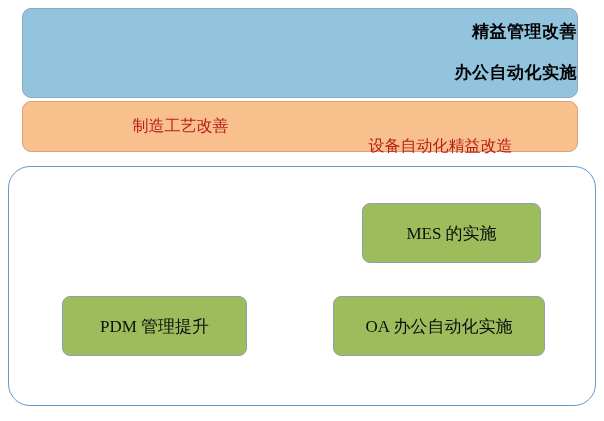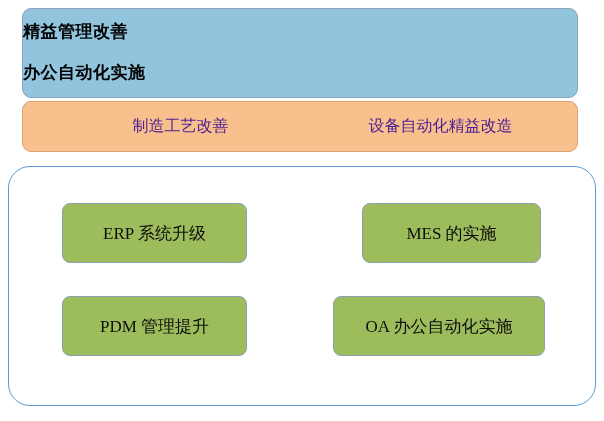--- a/index.html
+++ b/index.html
@@ -25,21 +25,21 @@
     left: 22px;
     top: 8px;
     width: 556px;
     height: 90px;
     box-sizing: border-box;
     background: #92c5dd;
     border: 1px solid #8aa9bd;
     border-radius: 9px;
     display: flex;
     flex-direction: column;
-    align-items: flex-start;
+    align-items: flex-end;
     justify-content: center;
     gap: 22px;
   }
   .banner-blue .line {
     font-size: 17px;
     font-weight: bold;
     color: #000000;
     letter-spacing: 0.5px;
     line-height: 1.1;
     white-space: nowrap;
@@ -58,25 +58,25 @@
     border-radius: 9px;
   }
   .banner-orange .cell {
     position: absolute;
     top: 0;
     height: 100%;
     display: flex;
     align-items: center;
     justify-content: center;
     font-size: 16px;
-    color: #4c1d95;
+    color: #b91c1c;
     white-space: nowrap;
   }
   .banner-orange .cell-left  { left: 40px;  width: 235px; }
-  .banner-orange .cell-right { left: 300px; width: 235px; }
+  .banner-orange .cell-right { left: 300px; width: 235px; margin-top: 20px; }
 
   
   .container-box {
     position: absolute;
     left: 8px;
     top: 166px;
     width: 588px;
     height: 240px;
     box-sizing: border-box;
     background: #ffffff;
@@ -114,21 +114,20 @@
     <div class="line">办公自动化实施</div>
   </div>
 
   <div class="banner-orange">
     <div class="cell cell-left">制造工艺改善</div>
     <div class="cell cell-right">设备自动化精益改造</div>
   </div>
 
   <div class="container-box"></div>
 
-  <div class="item-box item-erp">ERP 系统升级</div>
 
   <div class="item-box item-mes">MES 的实施</div>
 
   <div class="item-box item-pdm">PDM 管理提升</div>
 
   <div class="item-box item-oa">OA 办公自动化实施</div>
 
 </div>
 
 </body></html>

